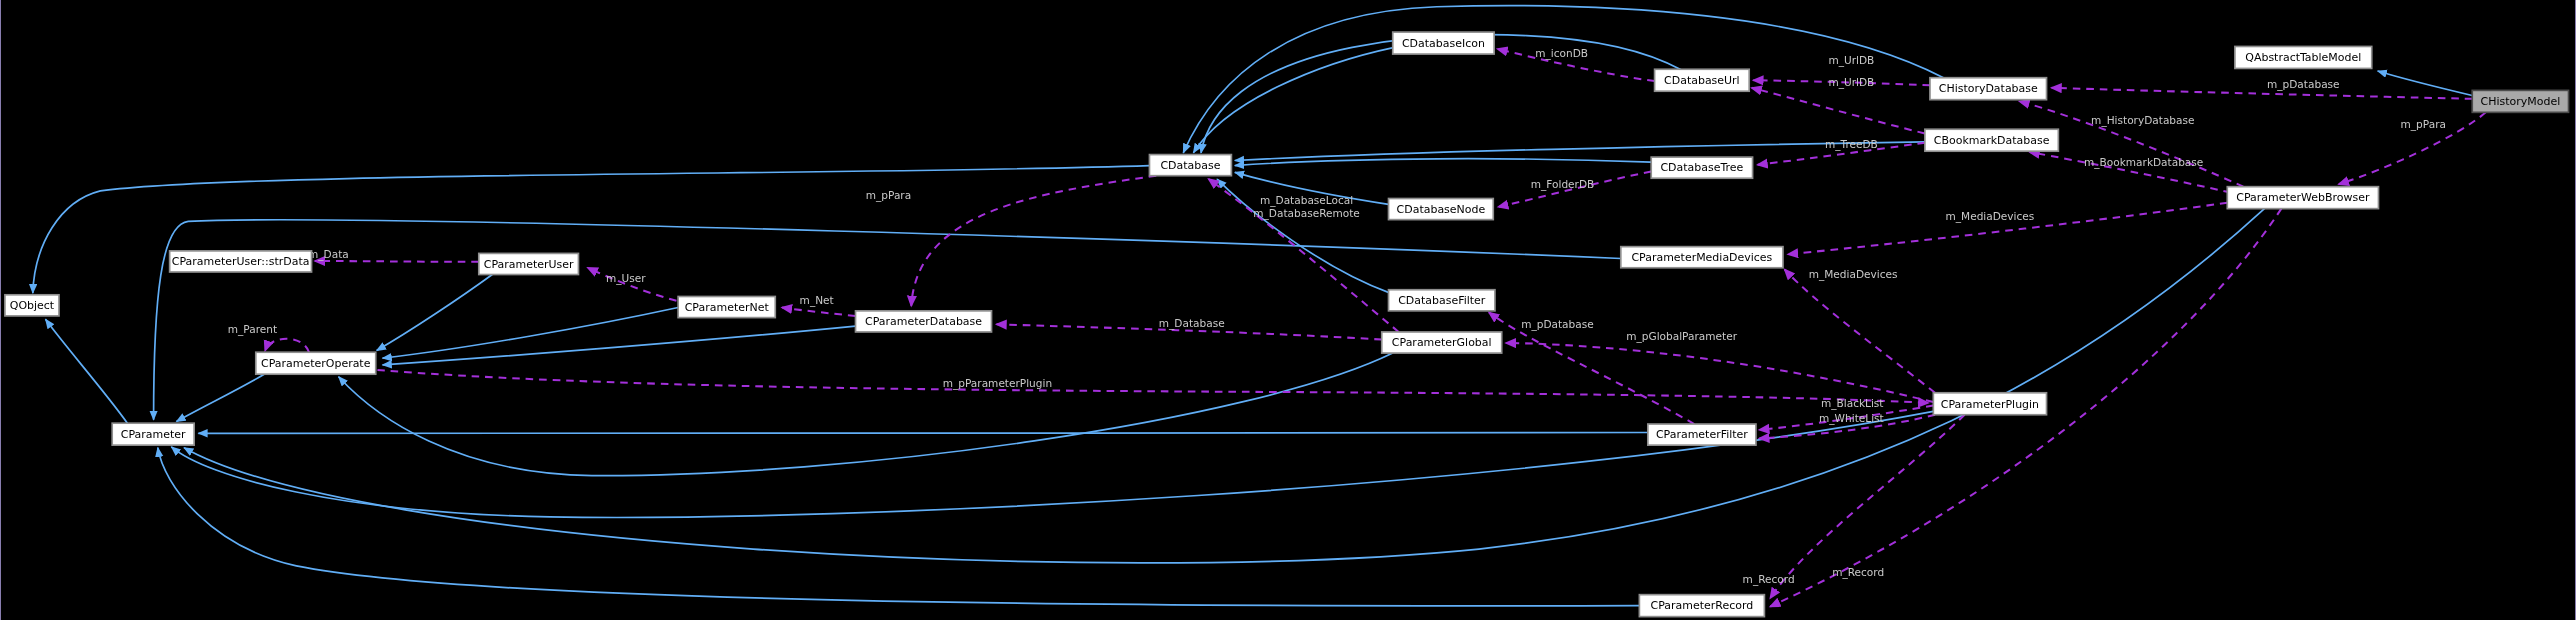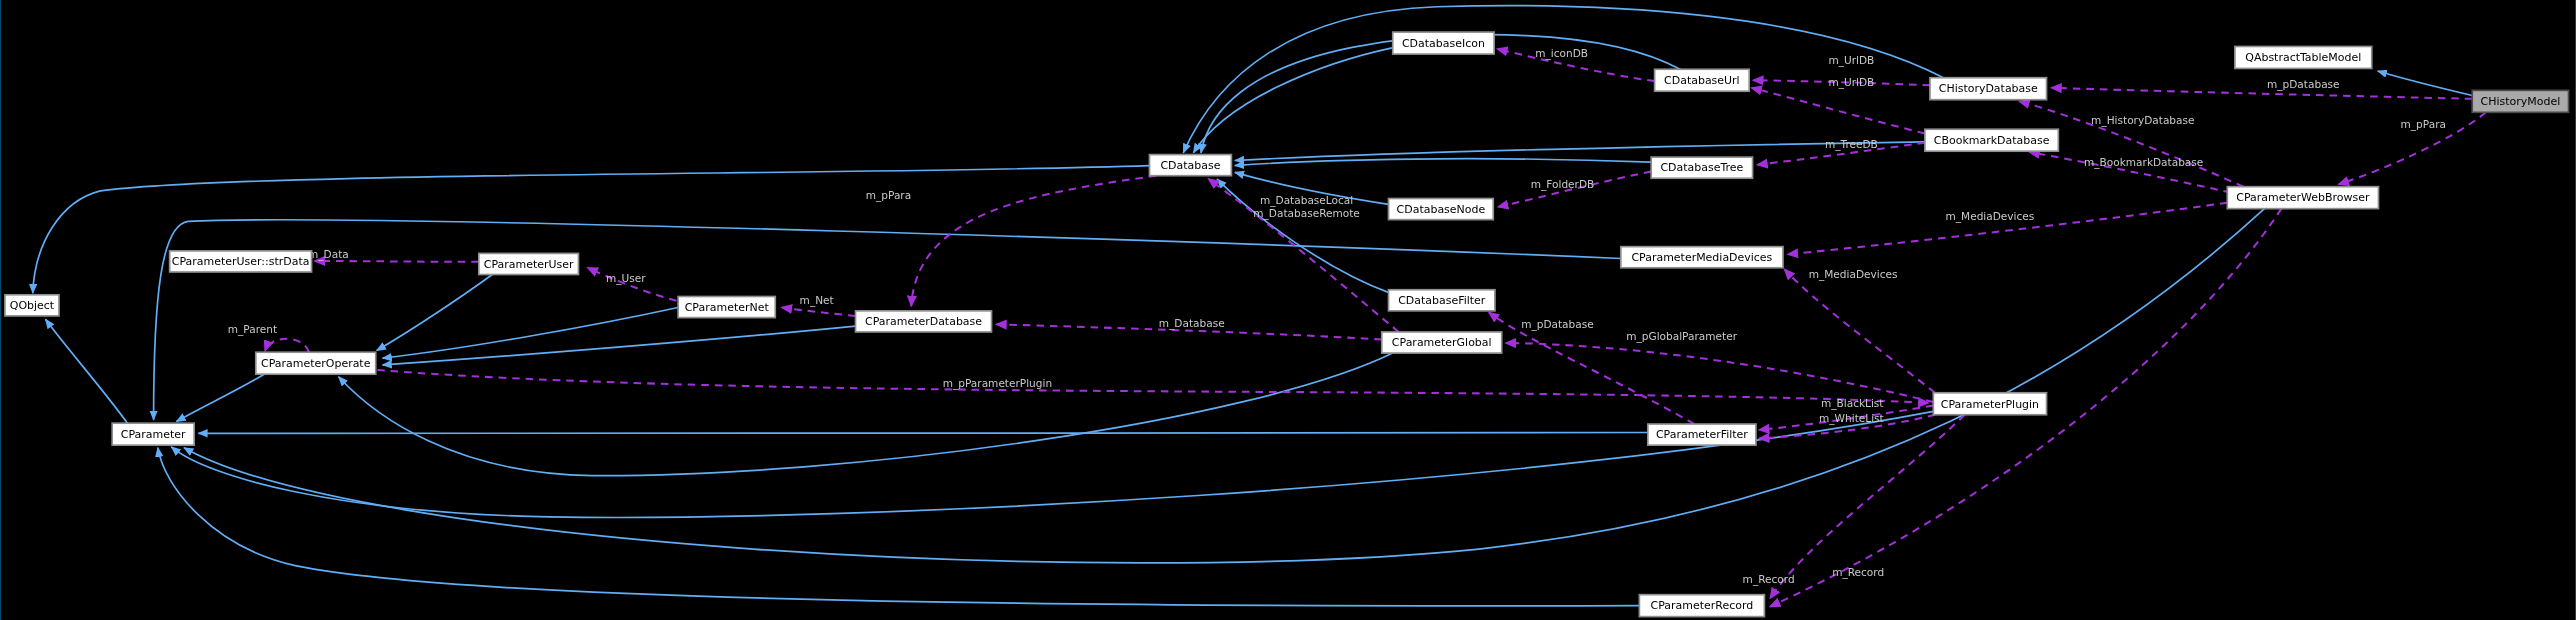--- a/index.html
+++ b/index.html
@@ -1,16 +1,16 @@
 <!DOCTYPE html>
 <html style="font-size:13.5px"><head>
 <meta charset="utf-8">
 <style>
   html,body{margin:0;padding:0;background:#000;}
-  .stage{width:2576px;height:620px;background:#0369a1;position:relative;overflow:hidden;}
+  .stage{width:2576px;height:620px;background:#c4b5fd;position:relative;overflow:hidden;}
   svg{display:block;}
   .node-label{font-family:"DejaVu Sans",sans-serif;font-size:13px;fill:#000;}
   .edge-label{font-family:"DejaVu Sans",sans-serif;font-size:12.5px;fill:#c9c9c9;}
 </style>
 </head>
 <body>
 
 <div class="stage">
   <svg id="graph" width="2576" height="620" viewBox="0 0 3048 734" xmlns="http://www.w3.org/2000/svg">
     <defs>

